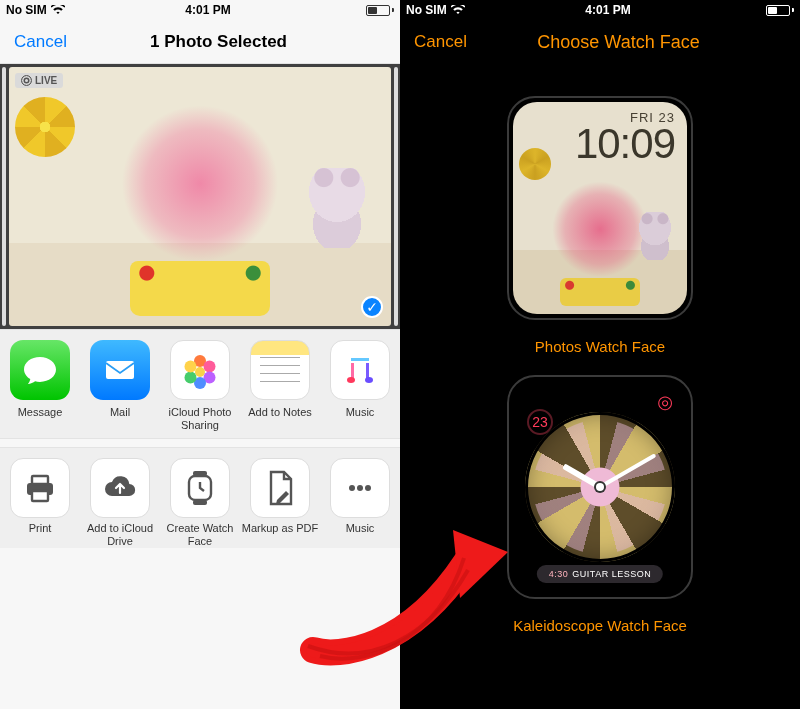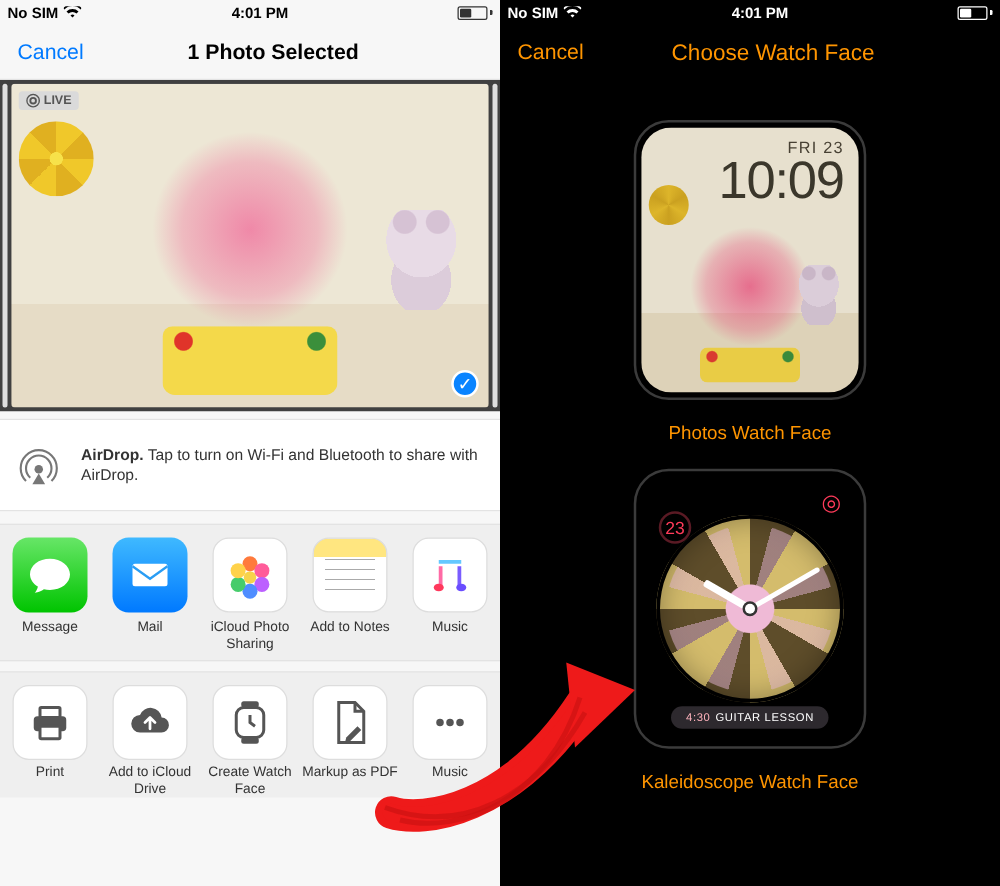--- a/index.html
+++ b/index.html
@@ -53,21 +53,21 @@
         radial-gradient(ellipse 28px 30px at 50% 30%, #e8dbe6 0 100%, transparent),
         radial-gradient(ellipse 24px 28px at 50% 70%, #dcccda 0 100%, transparent);
     }
     .check { position:absolute; bottom:8px; right:8px; width:22px; height:22px; border-radius:50%; background:#0a84ff; display:flex; align-items:center; justify-content:center; color:#fff; font-size:14px; border:2px solid #fff; }
 
     .airdrop-row { background: #fff; margin-top: 6px; padding: 14px 12px; display: flex; gap: 14px; align-items: center; border-top: 1px solid #e3e3e3; border-bottom: 1px solid #e3e3e3; }
     .airdrop-icon { width: 44px; height: 44px; border-radius: 10px; display:flex; align-items:center; justify-content:center; background:#fff; }
     .airdrop-icon svg { width: 34px; height: 34px; }
     .airdrop-row p { font-size: 12.5px; color: #333; line-height: 1.3; }
 
-    .share-row { background: #efefef; border-top: 1px solid #e3e3e3; border-bottom: 1px solid #e3e3e3; margin-top: 10px; padding: 10px 0 6px 0; display: flex; }
+    .share-row { background: #efefef; border-top: 1px solid #e3e3e3; border-bottom: 1px solid #e3e3e3; padding: 10px 0 6px 0; display: flex; }
     .share-item { flex: 1; display:flex; flex-direction:column; align-items:center; gap:6px; }
     .share-item .lbl { font-size: 11px; color:#333; text-align:center; height:26px; line-height:1.15; }
     .app-icon { width: 60px; height: 60px; border-radius: 13px; display:flex; align-items:center; justify-content:center; }
     .app-message { background: linear-gradient(#67e667,#00c400); }
     .app-mail    { background: linear-gradient(#3fb9ff,#0079ff); }
     .app-icloud  { background: #fff; border:1px solid #ddd; }
     .app-notes   { background: linear-gradient(#ffe680 0 25%, #fff 25%); border:1px solid #ddd; }
     .app-music   { background: #fff; border:1px solid #ddd; }
     .notes-lines { width:70%; height:45%; background: repeating-linear-gradient(#aaa 0 1px, transparent 1px 8px); }
     .music-note { width:26px; height:26px; position:relative; }
@@ -163,33 +163,20 @@
           <span>LIVE</span>
         </div>
       <div class="flower"></div>
       <div class="bear"></div>
       <div class="carousel-base"></div>
       <div class="check">✓</div>
     </div>
     <div class="other-thumb"></div>
   </div>
 
-  <div class="airdrop-row">
-    <div class="airdrop-icon">
-      <svg viewBox="0 0 40 40">
-          <g fill="none" stroke="#777" stroke-width="2">
-            <circle cx="20" cy="24" r="4" fill="#777" stroke="none"></circle>
-            <path d="M12 32a12 12 0 1 1 16 0M8 35a17 17 0 1 1 24 0"></path>
-            <path d="M16 24a4 4 0 1 1 8 0" stroke="none"></path>
-          </g>
-          <path d="M20 28 14 38h12Z" fill="#777"></path>
-        </svg>
-    </div>
-    <p><strong>AirDrop.</strong><span> Tap to turn on Wi-Fi and Bluetooth to share with AirDrop.</span></p>
-  </div>
 
   <div class="share-row">
     <div class="share-item">
       <div class="app-icon app-message">
           <svg width="40" height="40" viewBox="0 0 40 40">
             <path d="M20 7C11 7 4 12.5 4 19.3c0 4 2.5 7.6 6.3 9.8-.3 1.7-1.2 3.7-2.5 5 2.9-.3 5.5-1.5 7.3-2.8 1.5.4 3.1.6 4.9.6 9 0 16-5.5 16-12.3S29 7 20 7Z" fill="#fff"></path>
           </svg>
         </div>
       <div class="lbl">Message</div>
     </div>

